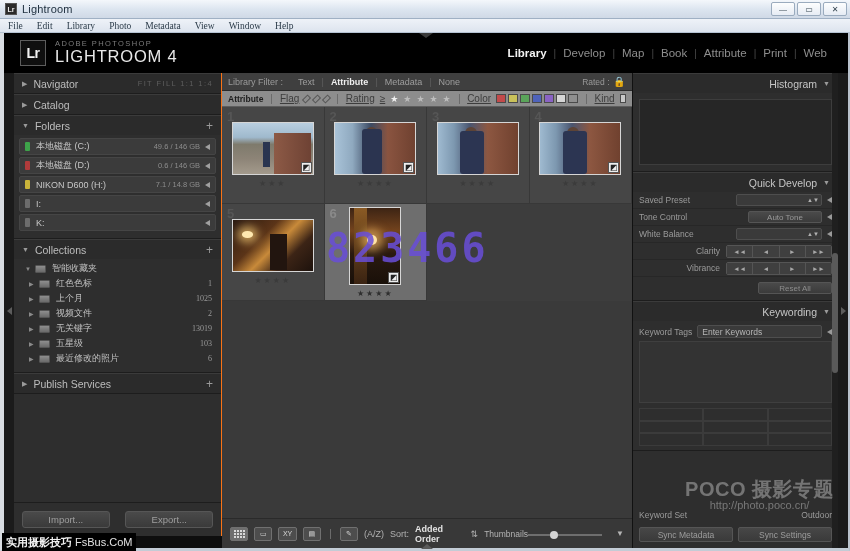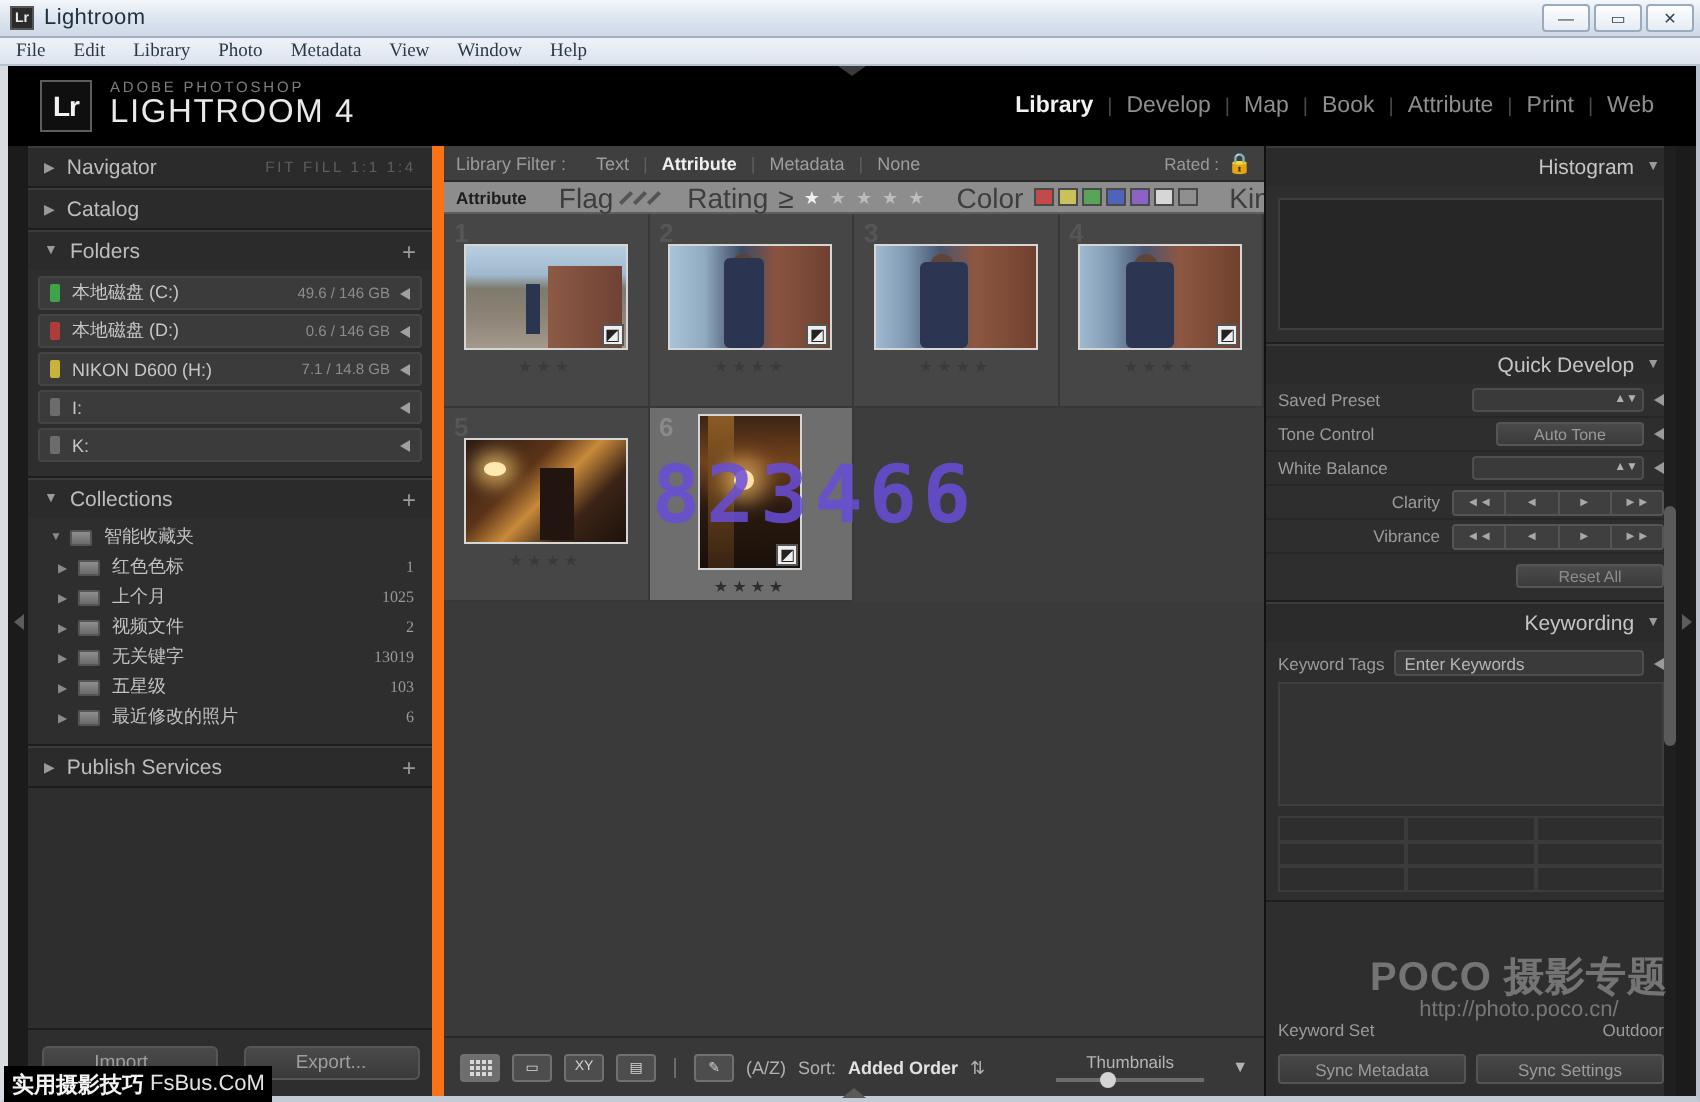--- a/index.html
+++ b/index.html
@@ -74,22 +74,22 @@
   .top-caret {
     position: absolute; left: 50%; top: 0; transform: translateX(-50%);
     width: 0; height: 0; border-left: 7px solid transparent;
     border-right: 7px solid transparent; border-top: 5px solid #3a3a3a;
   }
 
   
   .body { position: absolute; left: 0; top: 40px; right: 0; bottom: 0; }
 
   .left-panel {
-    position: absolute; left: 10px; top: 0; width: 208px; bottom: 0;
-    background: #2e2e2e; border-right: 6px solid #f97316;
+    position: absolute; left: 10px; top: 0; width: 208px; bottom: 12px;
+    background: #2e2e2e; border-right: 1px solid #f97316;
   }
   .right-panel {
     position: absolute; right: 10px; top: 0; width: 206px; bottom: 0;
     background: #2e2e2e; border-left: 1px solid #111;
   }
   .center {
     position: absolute; left: 218px; right: 216px; top: 0; bottom: 0;
     background: #ec4899;
   }
   .side-toggle {
@@ -169,21 +169,21 @@
   .fsep { color: #5e5e5e; font-size: 9px; }
   .rated { margin-left: auto; display: flex; align-items: center; gap: 4px; }
   .rated-text { font-size: 8.5px; color: #9a9a9a; }
   .lock-ic { font-size: 10px; color: #d7c95e; }
 
   .attr-bar {
     height: 16px; background: #8d8d8d; border-bottom: 1px solid #5e5e5e;
     display: flex; align-items: center; padding: 0 6px; gap: 5px;
   }
   .attr-title { font-size: 8.5px; color: #1d1d1d; font-weight: bold; }
-  .attr-lbl { font-size: 14px; color: #3d3d3d; }
+  .attr-lbl { font-size: 10px; color: #3d3d3d; text-decoration: underline; }
   .vsep { width: 1px; height: 10px; background: #6b6b6b; margin: 0 3px; }
   .flagd { width: 8px; height: 8px; transform: rotate(45deg); border: 1px solid #555; }
   .star { font-size: 9px; color: #bdbdbd; }
   .star.on { color: #f0f0f0; }
   .swatches { display: flex; gap: 2px; }
   .sw { width: 10px; height: 9px; border: 1px solid #4a4a4a; }
   .kindbox { width: 11px; height: 9px; border: 1px solid #4a4a4a; background: #c9c9c9; }
 
   
   .grid {
@@ -261,21 +261,21 @@
   .viewbtn {
     width: 20px; height: 14px; border: 1px solid #707070; border-radius: 2px;
     background: #4d4d4d; display: flex; align-items: center; justify-content: center;
     font-size: 7px; color: #d6d6d6;
   }
   .viewbtn.active { background: #6e6e6e; }
   .gridglyph { display:grid; grid-template-columns:repeat(4,2px); grid-template-rows:repeat(3,2px); gap:1px; }
   .gridglyph i { background:#d8d8d8; display:block; width:2px; height:2px; }
   .tool-lbl { font-size: 9px; color: #b1b1b1; }
   .tool-val { font-size: 9px; color: #e2e2e2; font-weight: bold; }
-  .thumb-slider-wrap { margin-left: auto; display: flex; flex-direction: column; align-items: center; }
+  .thumb-slider-wrap { margin-left: auto; display: flex; flex-direction: row; align-items: center; }
   .thumb-slider-lbl { font-size: 8.5px; color: #b4b4b4; }
   .slider-track { width: 74px; height: 2px; background: #6e6e6e; position: relative; margin-top: 3px; }
   .slider-knob { position: absolute; left: 22px; top: -3px; width: 8px; height: 8px; border-radius: 50%; background: #d4d4d4; }
   .tb-caret { margin-left: 8px; font-size: 8px; color: #b4b4b4; }
   .center-caret {
     position: absolute; left: 50%; bottom: -1px; transform: translateX(-50%);
     width:0;height:0;border-left:6px solid transparent;border-right:6px solid transparent;border-bottom:5px solid #5a5a5a;
   }
 
   

